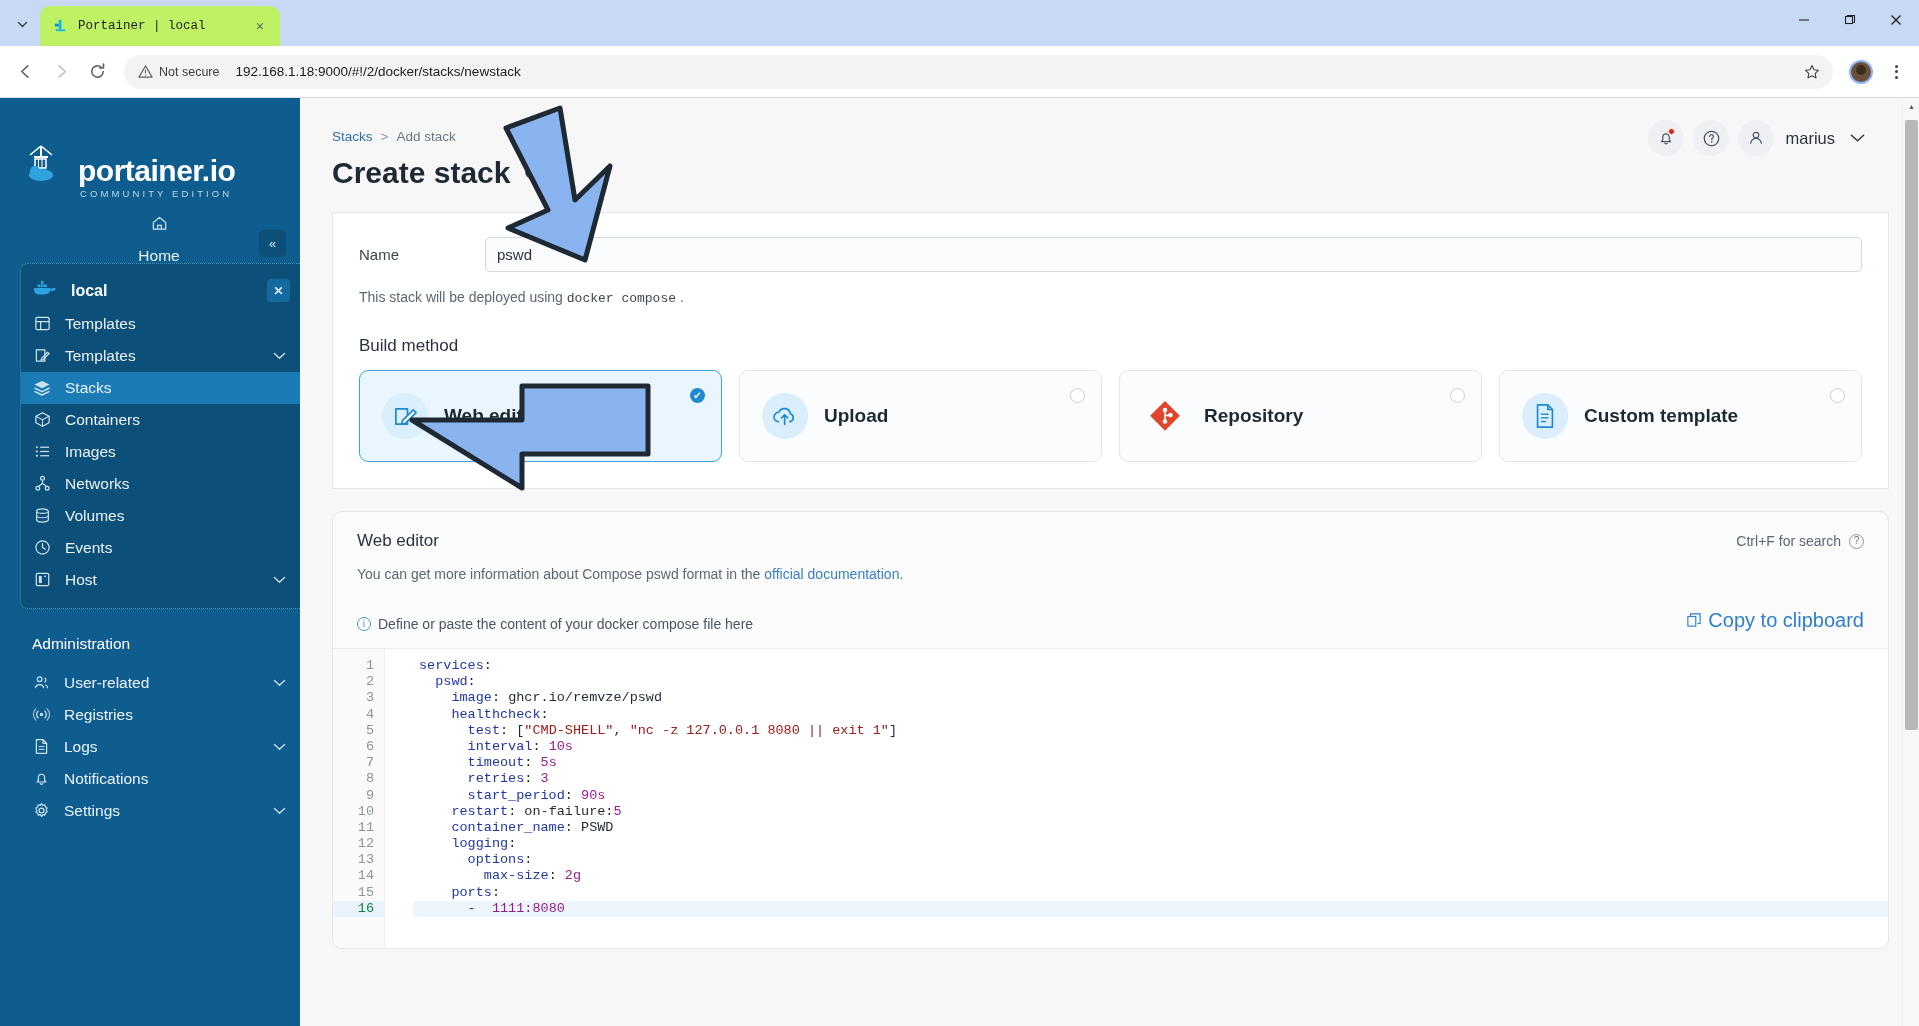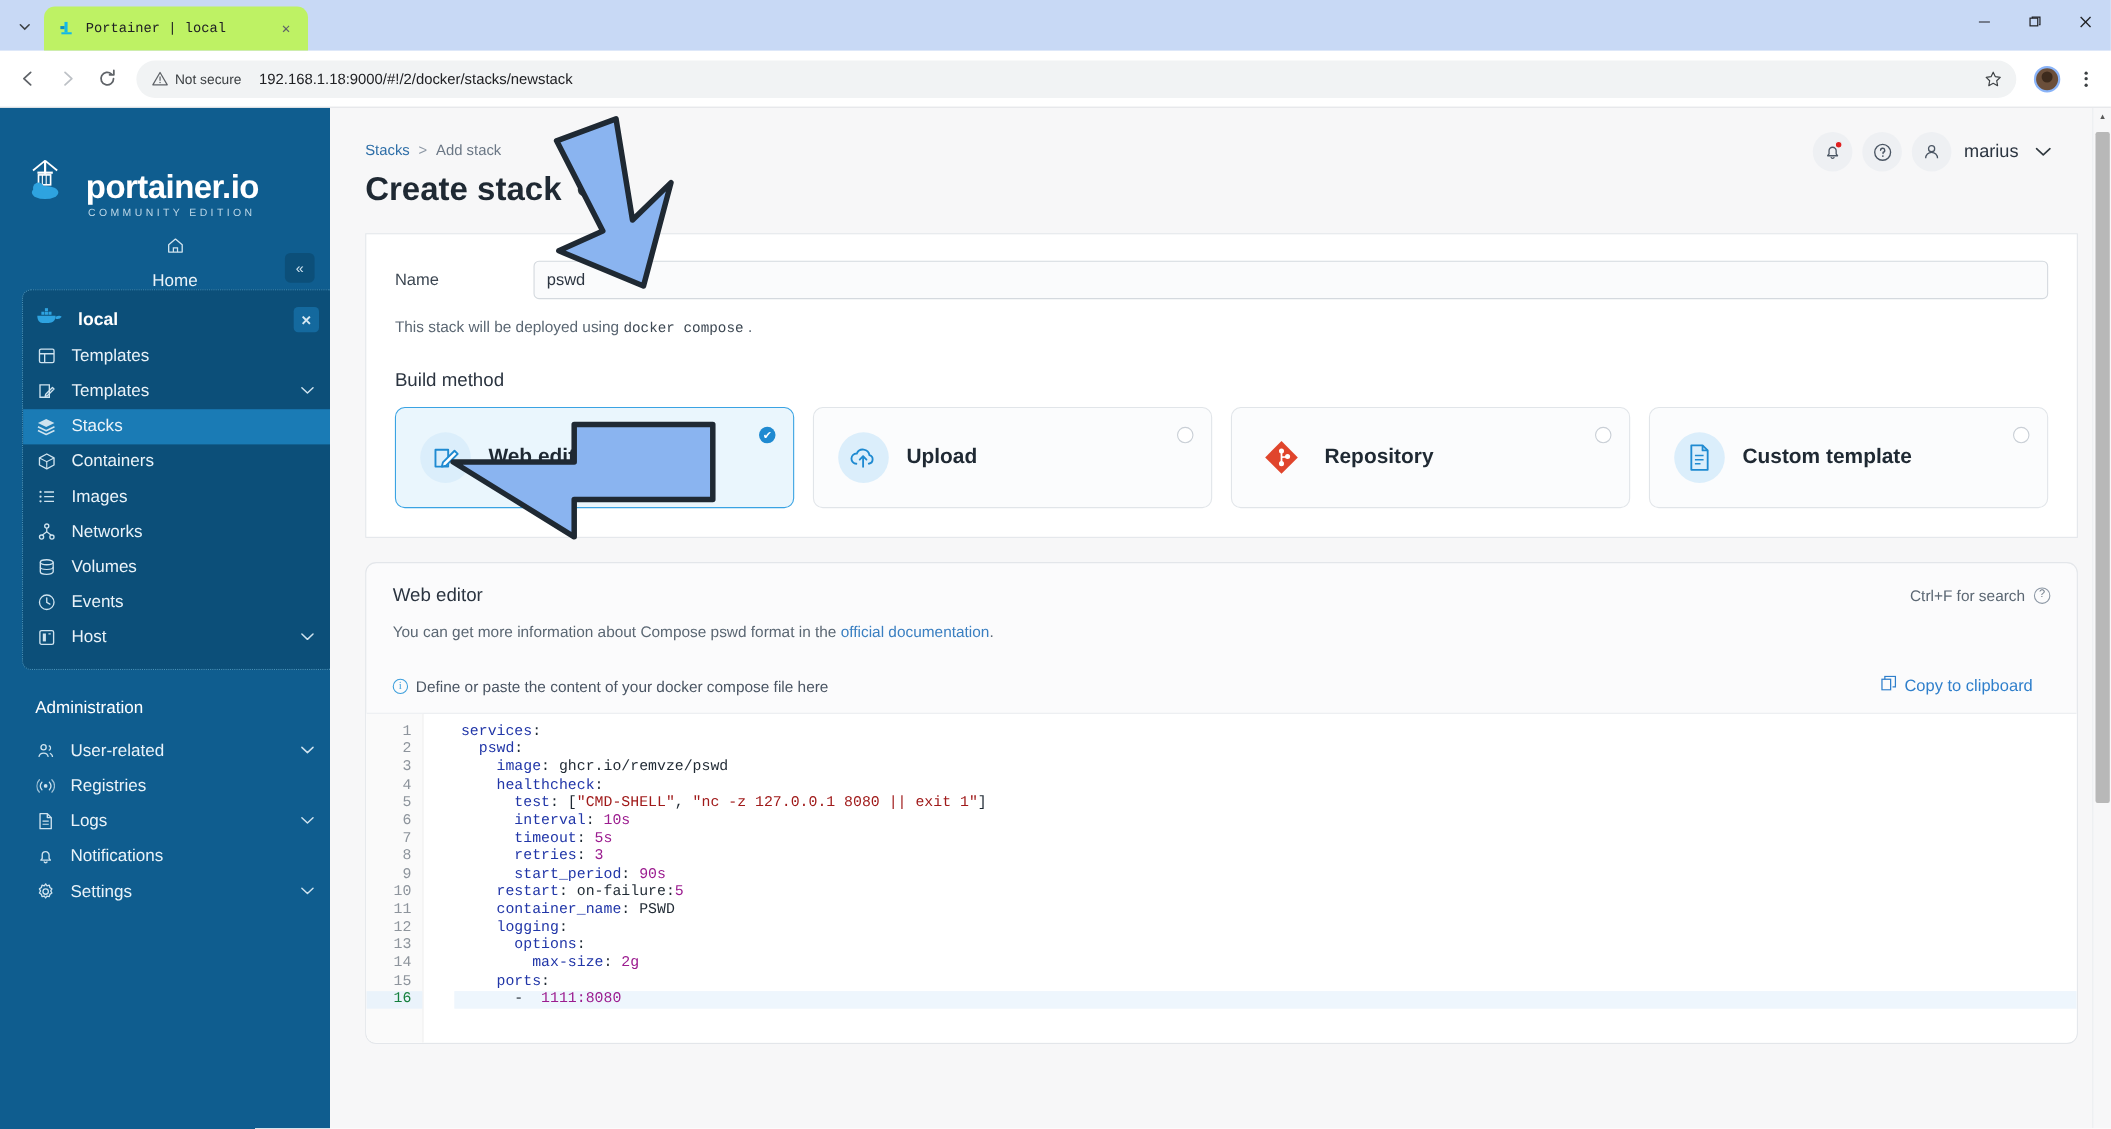--- a/index.html
+++ b/index.html
@@ -327,23 +327,23 @@
     display: flex; align-items: center; gap: 7px;
     font-size: 14px; color: #4a5563;
     margin-top: 34px;
   }
   .ec-search {
     position: absolute; right: 24px; top: 2px;
     display: flex; align-items: center; gap: 8px;
     font-size: 14px; color: #5b6773;
   }
   .ec-copy {
-    position: absolute; right: 40px; bottom: 0;
+    position: absolute; right: 24px; bottom: 0;
     display: flex; align-items: center; gap: 7px;
-    font-size: 15px; color: #2f7fcb;
+    font-size: 20px; color: #2f7fcb;
   }
   .info-ico {
     width: 14px; height: 14px; border-radius: 50%;
     border: 1.2px solid #3e9fdc; color: #3e9fdc;
     font-size: 10px; line-height: 11px; text-align: center;
     flex: none; font-family: "Liberation Serif", serif;
   }
   .q-ico {
     width: 15px; height: 15px; border-radius: 50%;
     border: 1.2px solid #8d98a5; color: #6b7785;

